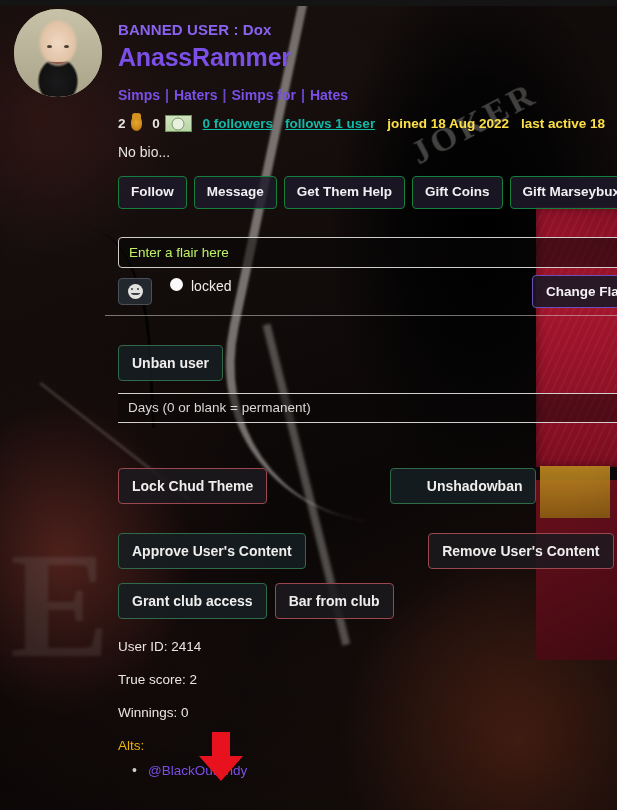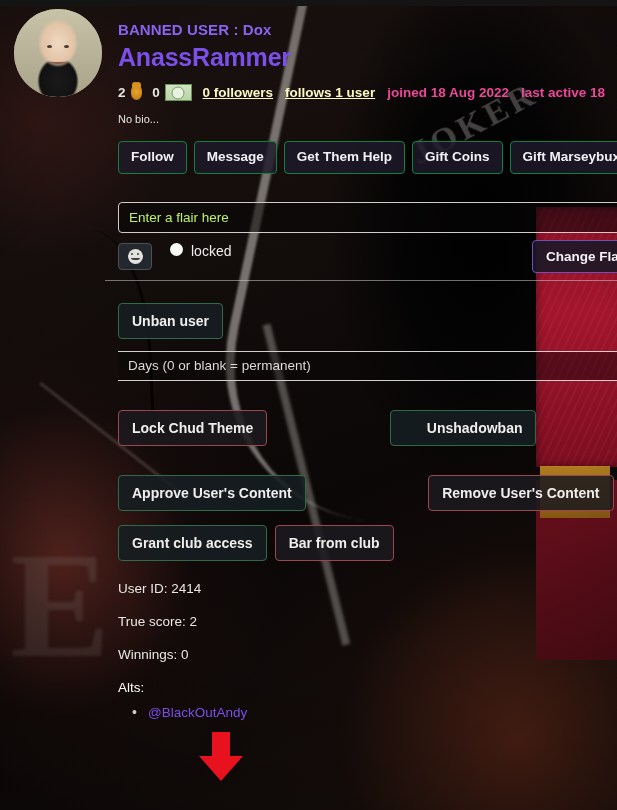--- a/index.html
+++ b/index.html
@@ -231,27 +231,27 @@
   }
   .stats-row .bill::after {
     content: "";
     position: absolute; left: 50%; top: 50%;
     transform: translate(-50%,-50%);
     width: 11px; height: 11px;
     border-radius: 50%;
     background: #e8f0e0;
     border: 1px solid #7d9a68;
   }
-  .stats-row .plink { color: #fef9c3; margin-right: 12px; }
-  .stats-row .white { color: #ec4899; margin-right: 12px; }
+  .stats-row .plink { color: #14b8a6; margin-right: 12px; }
+  .stats-row .white { color: #fde047; margin-right: 12px; }
 
   .bio {
     margin-left: 118px;
     margin-top: 12px;
-    font-size: 11px;
+    font-size: 14px;
     color: #e6e3e0;
   }
 
   .btn-row {
     margin-left: 118px;
     margin-top: 16px;
     display: flex;
     gap: 7px;
     white-space: nowrap;
   }
@@ -354,21 +354,21 @@
   .divider {
     margin-left: 105px;
     margin-top: 9px;
     width: 512px;
     height: 1px;
     background: rgba(205,200,198,0.55);
   }
 
   .mod-btn {
     margin-left: 118px;
-    margin-top: 22px;
+    margin-top: 29px;
     display: inline-block;
     background: rgba(22,30,34,0.86);
     color: #f0eeec;
     font-size: 14px;
     font-weight: bold;
     padding: 9px 13px;
     border-radius: 4px;
     cursor: pointer;
     font-family: "Liberation Sans", sans-serif;
   }
@@ -393,21 +393,21 @@
 
   .btn-pair { margin-left: 118px; margin-top: 14px; display: flex; gap: 8px; }
   .btn-pair .mod-btn { margin: 0; }
 
   .info-list { margin-left: 118px; margin-top: 20px; }
   .info-line {
     color: #e9e6e3;
     font-size: 13.5px;
     margin-bottom: 18px;
   }
-  .alts-label { color: #ffffff; font-size: 13.5px; margin-bottom: 10px; }
+  .alts-label { color: #eab308; font-size: 13.5px; margin-bottom: 10px; }
   .alts-ul { list-style: none; margin-left: 30px; }
   .alts-ul li { position: relative; font-size: 13.5px; }
   .alts-ul li::before {
     content: "•";
     position: absolute; left: -16px; top: -1px;
     color: #cfcccb;
     font-size: 14px;
   }
   .alts-ul a { color: #7b4fe8; text-decoration: none; }
 
@@ -446,20 +446,23 @@
         <div class="eye-r"></div>
         <div class="mouth"></div>
       </div>
     </div>
     <div class="head-text">
       <div class="banned-line">BANNED USER : Dox</div>
       <div class="username">AnassRammer</div>
     </div>
   </div>
 
+  <div class="links-row">
+    <a href="#">Simps</a><span class="sep">|</span><a href="#">Haters</a><span class="sep">|</span><a href="#">Simps for</a><span class="sep">|</span><a href="#">Hates</a>
+  </div>
 
   <div class="stats-row">
     <span class="num">2</span>
     <span class="coin"></span>
     <span class="num">0</span>
     <span class="bill"></span>
     <a href="#" class="plink">0 followers</a>
     <a href="#" class="plink">follows 1 user</a>
     <span class="white">joined 18 Aug 2022</span>
     <span class="white">last active 18</span>
@@ -496,21 +499,21 @@
     <div class="divider"></div>
 
     <div class="mod-btn green">Unban user</div>
 
     <div class="days-input">
       <span>Days (0 or blank = permanent)</span>
     </div>
 
     <div class="mod-btn red">Lock Chud Theme</div>
 
-    <div class="mod-btn green" style="margin-top:29px;padding-left:36px;">Unshadowban</div>
+    <div class="mod-btn green" style="margin-top:45px;padding-left:36px;">Unshadowban</div>
 
     <div class="mod-btn green" style="margin-top:29px;">Approve User's Content</div>
 
     <div class="mod-btn red" style="margin-top:15px;">Remove User's Content</div>
 
     <div class="btn-pair">
       <div class="mod-btn green">Grant club access</div>
       <div class="mod-btn red">Bar from club</div>
     </div>
   </div>

